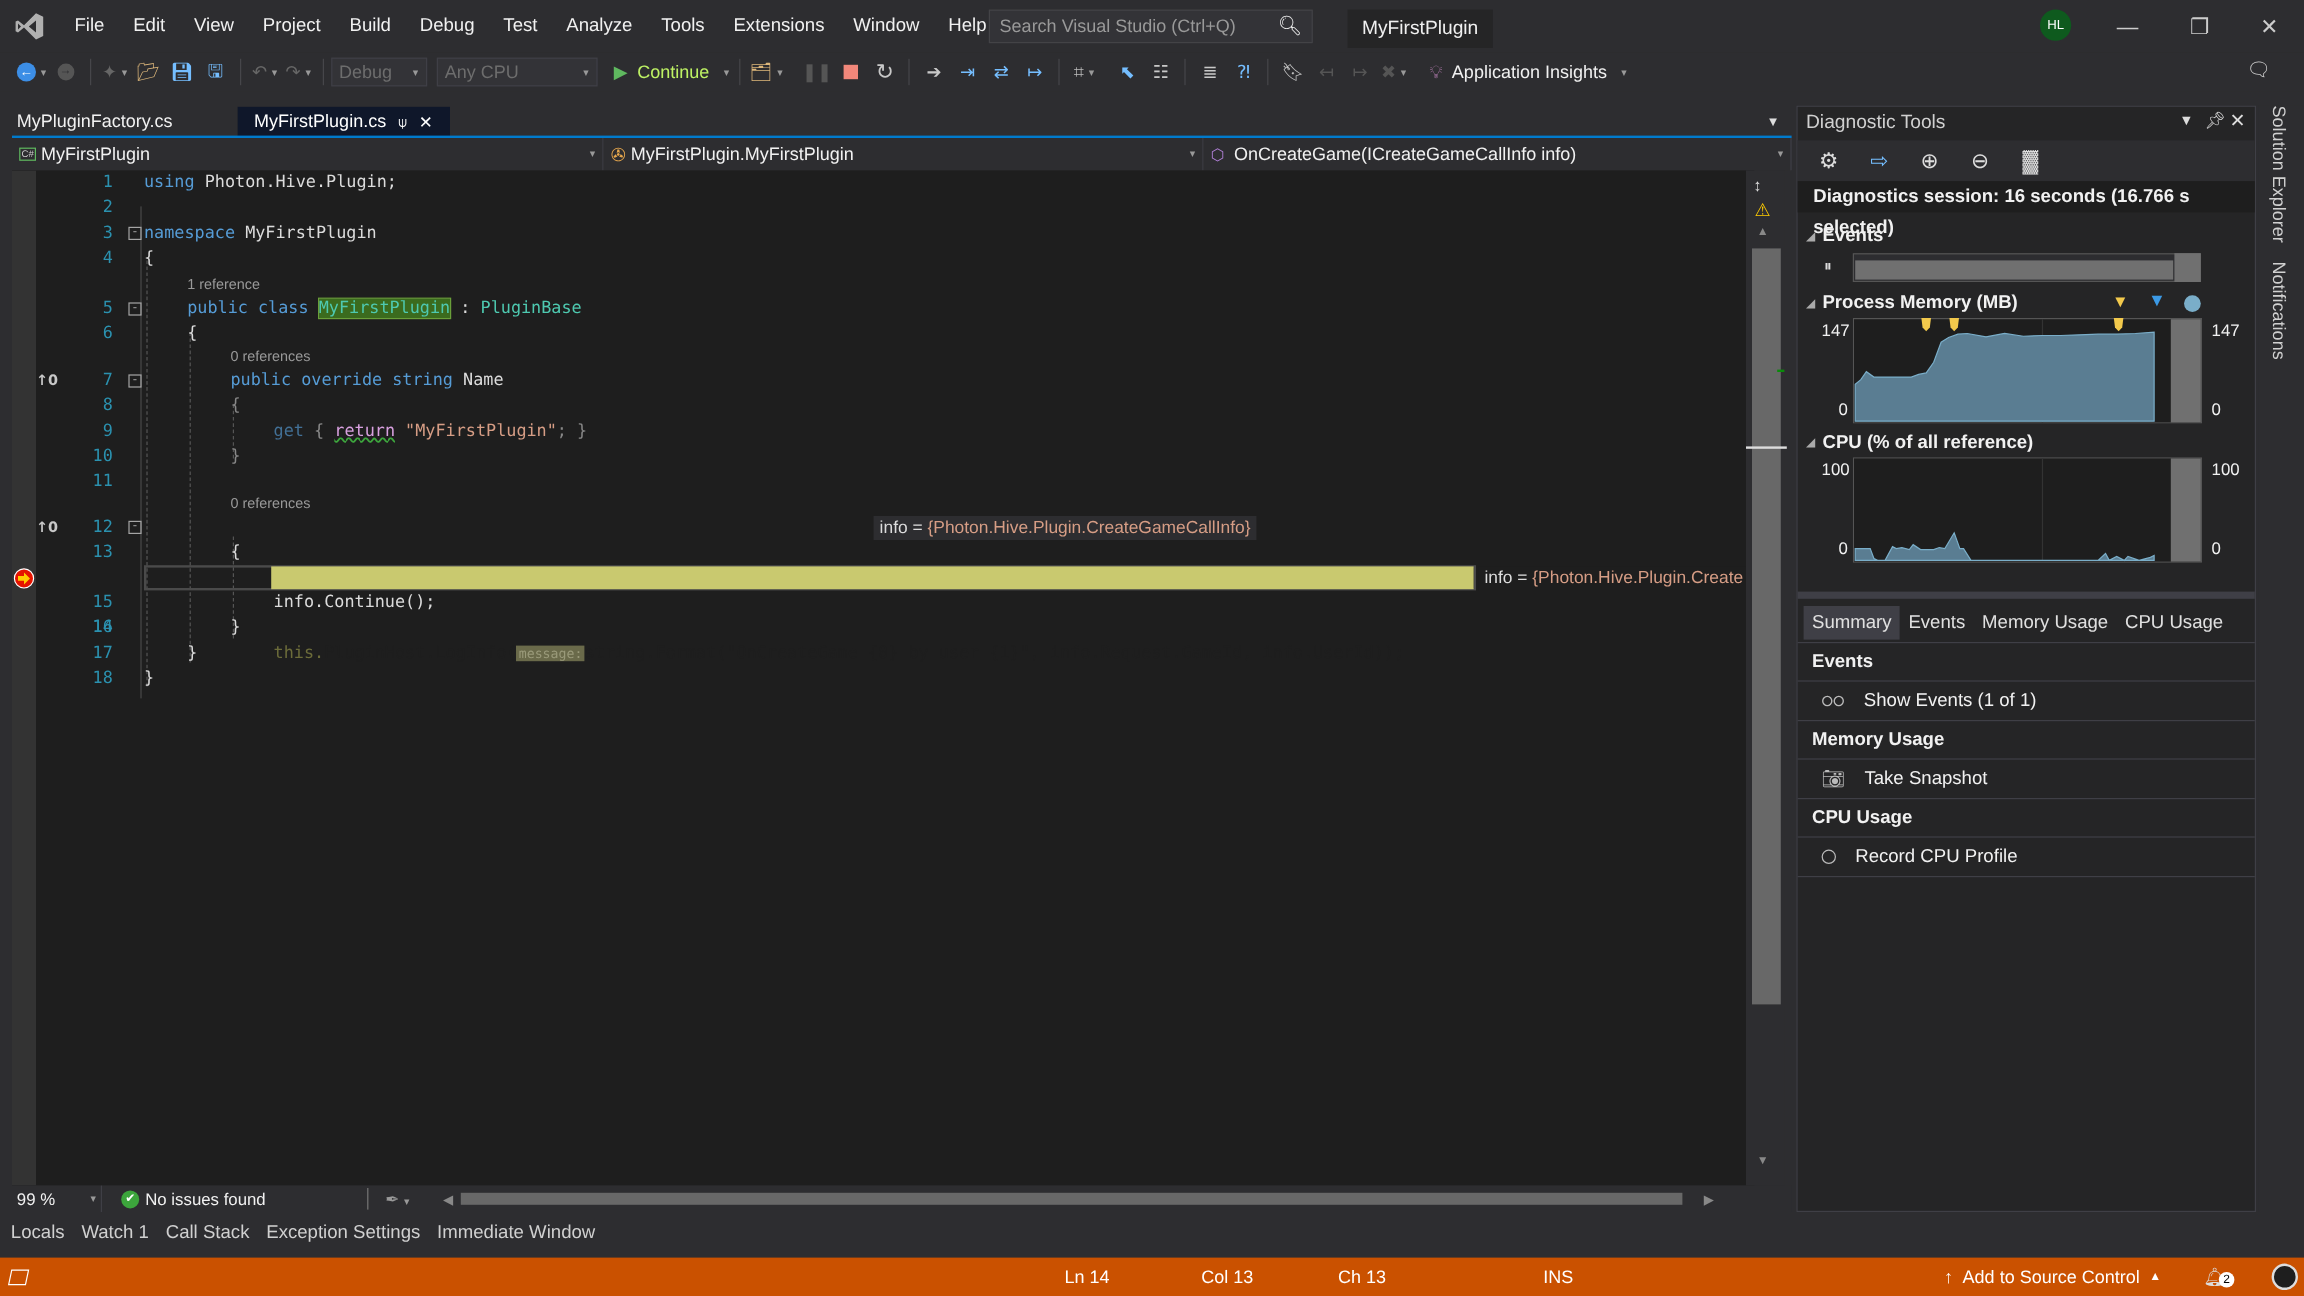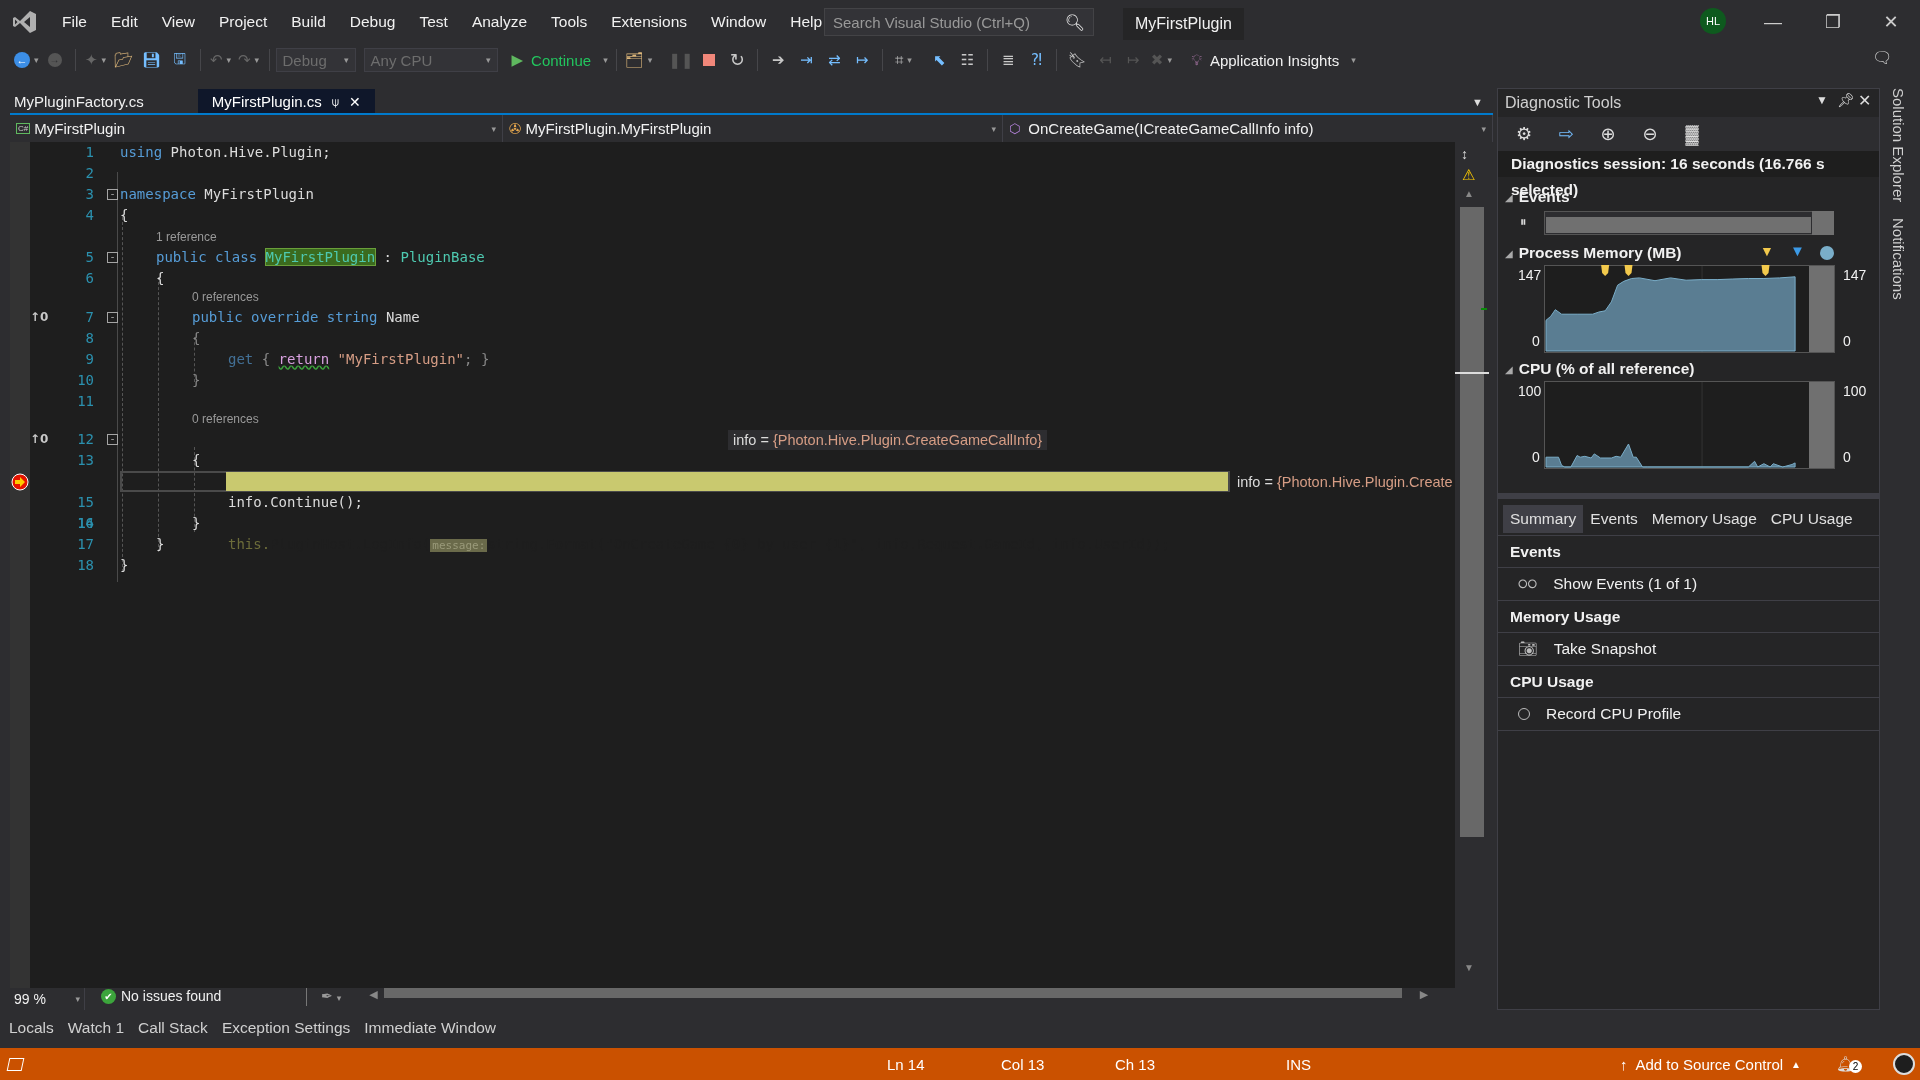--- a/index.html
+++ b/index.html
@@ -35,21 +35,21 @@
 .lnum{position:absolute;left:40px;width:44px;text-align:right;color:#2b91af;font-family:"DejaVu Sans Mono",monospace}
 .code{position:absolute;left:110px;color:#dcdcdc}
 .lens{position:absolute;font-family:"Liberation Sans",sans-serif;font-size:12px;color:#999}
 .kw{color:#569cd6}.ty{color:#4ec9b0}.st{color:#d69d85}.me{color:#dcdcaa}.pa{color:#9cdcfe}.pl{color:#d8a0df}
 .fold{position:absolute;left:97px;width:11px;height:11px;border:1px solid #a5a5a5;color:#a5a5a5;font-size:10px;line-height:8px;text-align:center;font-family:"DejaVu Sans",sans-serif}
 .override-glyph{position:absolute;left:20px;color:#c8c8c8;font-size:12px;font-weight:bold;font-family:"DejaVu Sans",sans-serif}
 .datatip{position:absolute;background:#2d2d30;font-family:"Liberation Sans",sans-serif;font-size:14.5px;color:#dcdcdc;padding:0 5px;height:20px;line-height:20px}
 .datatip .v{color:#d69d85}
 #scroll-v{position:absolute;left:1455px;top:142px;width:32px;height:846px;background:#2d2d30}
 
-#editor-foot{position:absolute;left:10px;top:988px;width:1483px;height:22px;background:#2d2d30;display:flex;align-items:flex-start;font-size:14px}
+#editor-foot{position:absolute;left:10px;top:988px;width:1483px;height:22px;background:#2d2d30;display:flex;align-items:center;font-size:14px}
 #bottomtabs{position:absolute;left:0;top:1014px;width:1493px;height:30px;display:flex;align-items:center;font-size:15.5px;color:#d0d0d0}
 .btab{padding:0 7px;height:30px;line-height:28px;position:relative}
 
 #statusbar{position:absolute;left:0;top:1048px;width:1920px;height:32px;background:#ca5100;color:#fff;font-size:15px;display:flex;align-items:center}
 
 #diag{position:absolute;left:1497px;top:88px;width:383px;height:922px;background:#252526;border:1px solid #3f3f46}
 #diag-title{height:28px;display:flex;align-items:center;padding-left:7px;font-size:16px;color:#d0d0d0;position:relative}
 #diag-tools{height:34px;display:flex;align-items:center;padding-left:14px;gap:18px;background:#2d2d30}
 .dgico{width:24px;height:24px;display:flex;align-items:center;justify-content:center;color:#ddd;font-size:18px}
 #diag-session{height:26px;background:#1e1e1e;color:#f1f1f1;font-size:15.5px;font-weight:bold;padding-left:13px;line-height:26px}
@@ -137,21 +137,21 @@
   <div class="combo" style="width:80px">
       <span>Debug</span>
       <span class="dd">▾</span>
     </div>
   <div class="combo" style="width:134px;margin-left:8px">
       <span>Any CPU</span>
       <span class="dd">▾</span>
     </div>
   <span class="tb" style="margin-left:14px;gap:8px">
       <span style="color:#5fb85f;font-size:15px">▶</span>
-      <span style="color:#22c55e">Continue</span>
+      <span style="color:#bef264">Continue</span>
       <span class="dd">▾</span>
     </span>
   <span class="tbsep"></span>
   <span class="tb">
       <span style="color:#dcb67a">🗂︎</span>
       <span class="dd">▾</span>
     </span>
   <span class="tb" style="margin-left:14px">
       <span style="color:#555">❚❚</span>
     </span>

